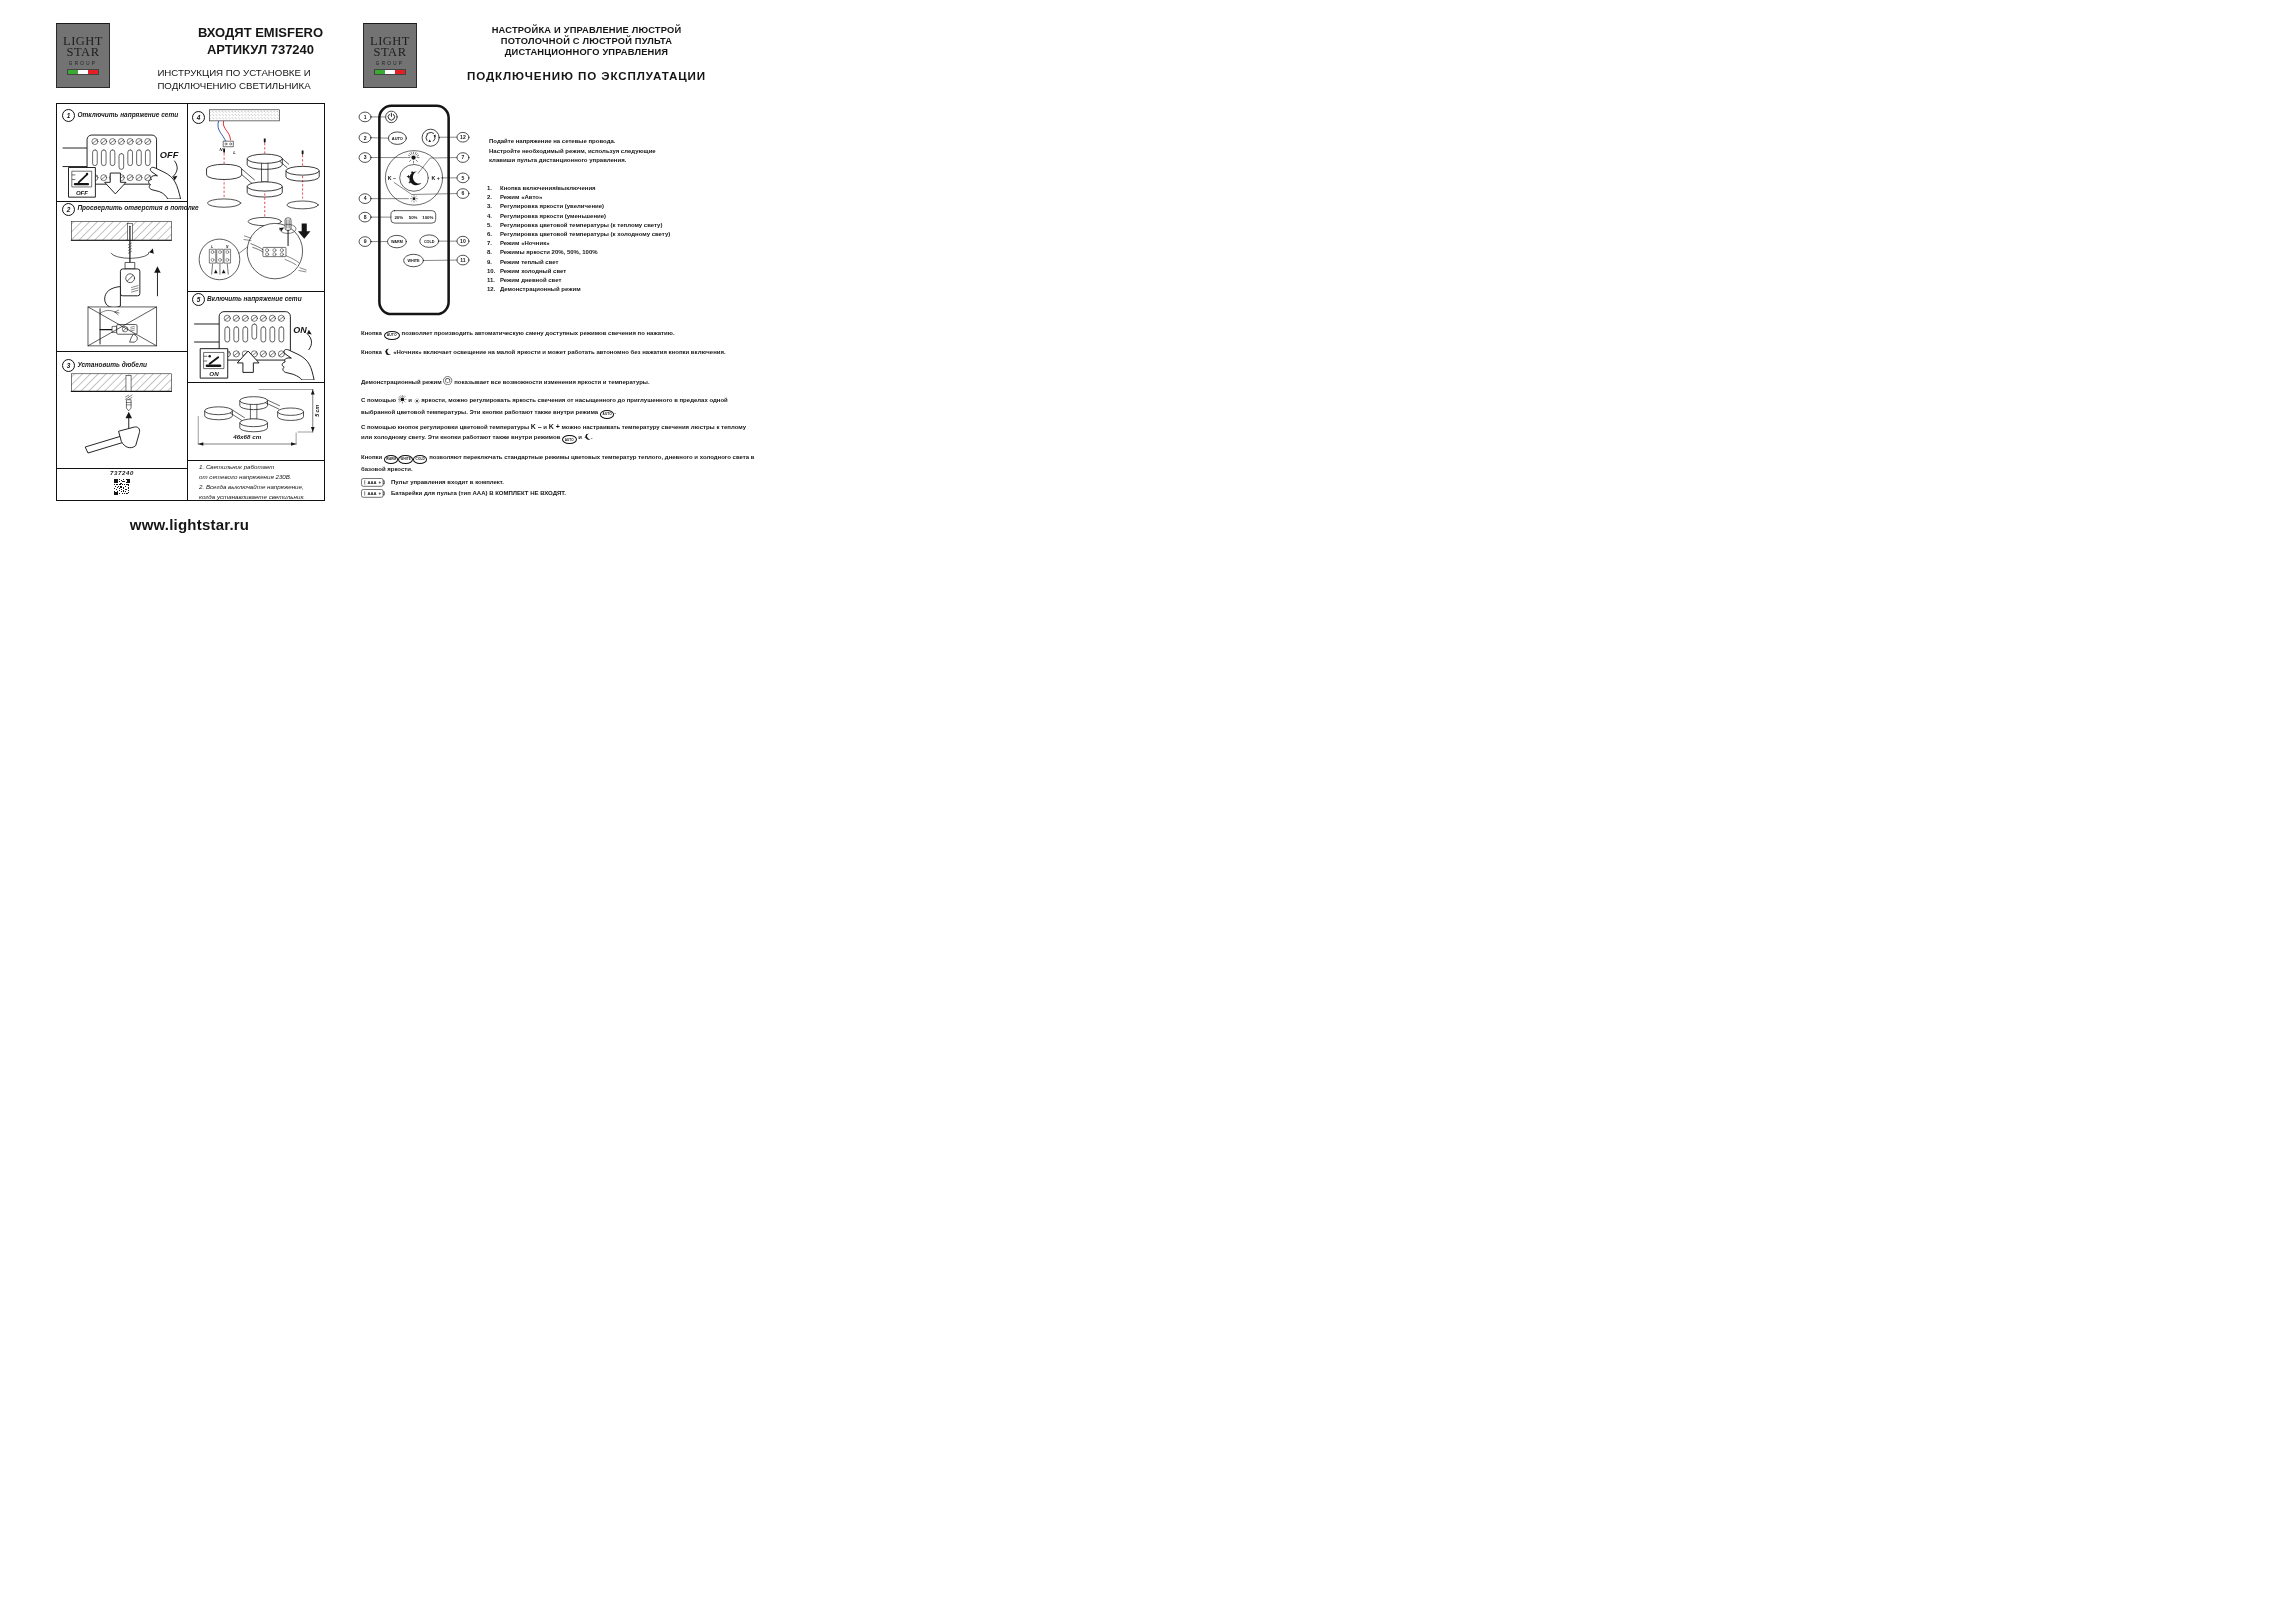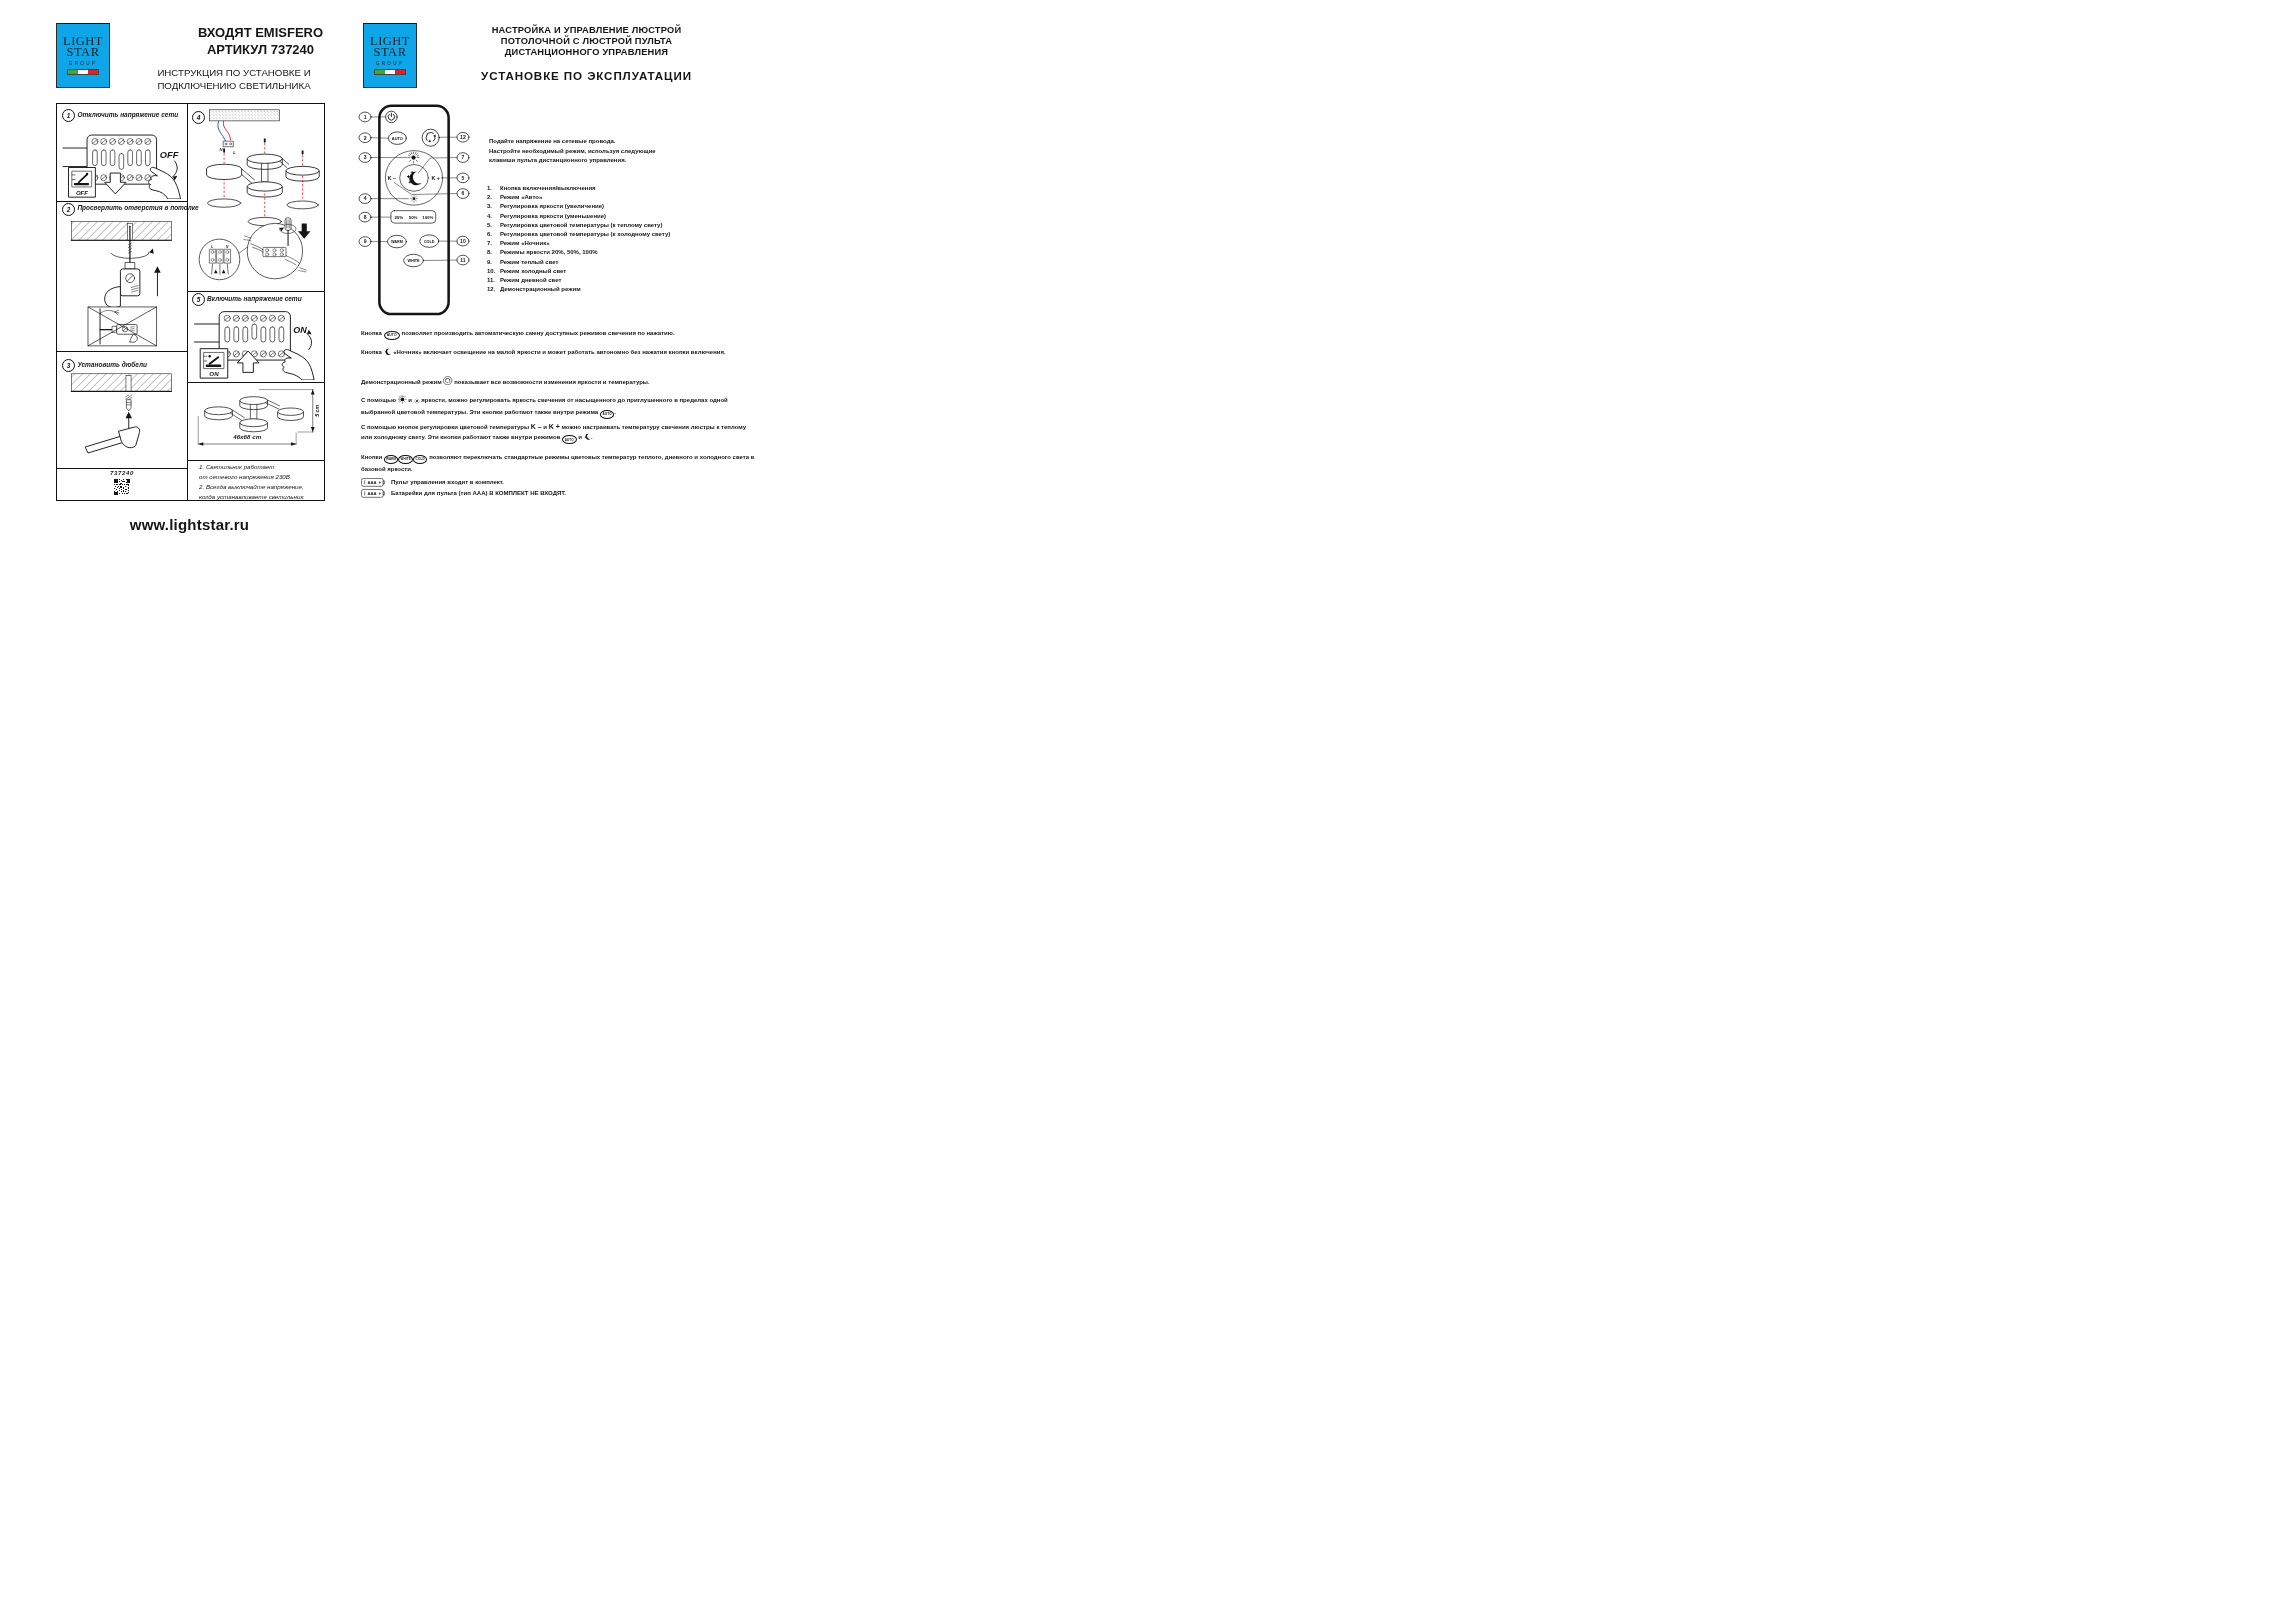--- a/index.html
+++ b/index.html
@@ -1,21 +1,21 @@
 <!DOCTYPE html>
 <html style="font-size:7.4px"><head>
 <meta charset="utf-8">
 <style>
   html,body{margin:0;padding:0;background:#fff;}
   #page{position:relative;width:765px;height:541px;background:#fff;overflow:hidden;
         font-family:"Liberation Sans",sans-serif;color:#151515;}
   .abs{position:absolute;}
   
   .logo-box{width:52px;height:63px;border:0.7px solid #2a2a2a;border-top:1.9px solid #1a1a1a;
-            background:#0ea5e9;display:flex;flex-direction:column;align-items:center;justify-content:center;}
+            background:#737373;display:flex;flex-direction:column;align-items:center;justify-content:center;}
   .logo-word{font-family:"Liberation Serif",serif;font-size:12.5px;line-height:11.6px;letter-spacing:0.5px;color:#1d1d1d;}
   .logo-group{font-size:4.6px;letter-spacing:2.3px;margin-top:1.9px;color:#1d1d1d;}
   .flag{display:flex;width:30.5px;height:4.6px;border:0.5px solid #444;margin-top:3.2px;}
   .flag>div{flex:1;}
   
   .h-title{font-size:13px;line-height:17px;font-weight:bold;text-align:center;letter-spacing:0;}
   .h-sub{font-size:9.7px;line-height:12.5px;font-weight:normal;text-align:center;}
   .rh-lines{font-size:9.3px;line-height:11.3px;font-weight:bold;text-align:center;letter-spacing:0.2px;}
   .rh-title{font-size:11.6px;font-weight:bold;text-align:center;letter-spacing:0.9px;}
   
@@ -77,21 +77,21 @@
       <div style="background:#3aaa35;"></div>
         <div style="background:#fff;"></div>
         <div style="background:#e31e24;"></div>
     </div>
   </div>
   <div class="abs rh-lines" style="left:456px;top:24.5px;width:261px;">
     <div>НАСТРОЙКА И УПРАВЛЕНИЕ ЛЮСТРОЙ</div>
     <div>ПОТОЛОЧНОЙ С ЛЮСТРОЙ ПУЛЬТА</div>
     <div>ДИСТАНЦИОННОГО УПРАВЛЕНИЯ</div>
   </div>
-  <div class="abs rh-title" style="left:456px;top:69px;width:261px;">УСТАНОВКЕ ПО ЭКСПЛУАТАЦИИ</div>
+  <div class="abs rh-title" style="left:456px;top:69px;width:261px;">ПОДКЛЮЧЕНИЮ ПО ЭКСПЛУАТАЦИИ</div>
 
   <div class="abs" id="panel">
 
     <div class="abs divider" style="left:130px;top:0;width:0.8px;height:396px;"></div>
     <div class="abs divider" style="left:0;top:97px;width:130px;height:0.8px;"></div>
     <div class="abs divider" style="left:0;top:247px;width:130px;height:0.8px;"></div>
     <div class="abs divider" style="left:0;top:364px;width:130px;height:0.8px;"></div>
     <div class="abs divider" style="left:130px;top:187px;width:137px;height:0.8px;"></div>
     <div class="abs divider" style="left:130px;top:278px;width:137px;height:0.8px;"></div>
     <div class="abs divider" style="left:130px;top:356px;width:137px;height:0.8px;"></div>

